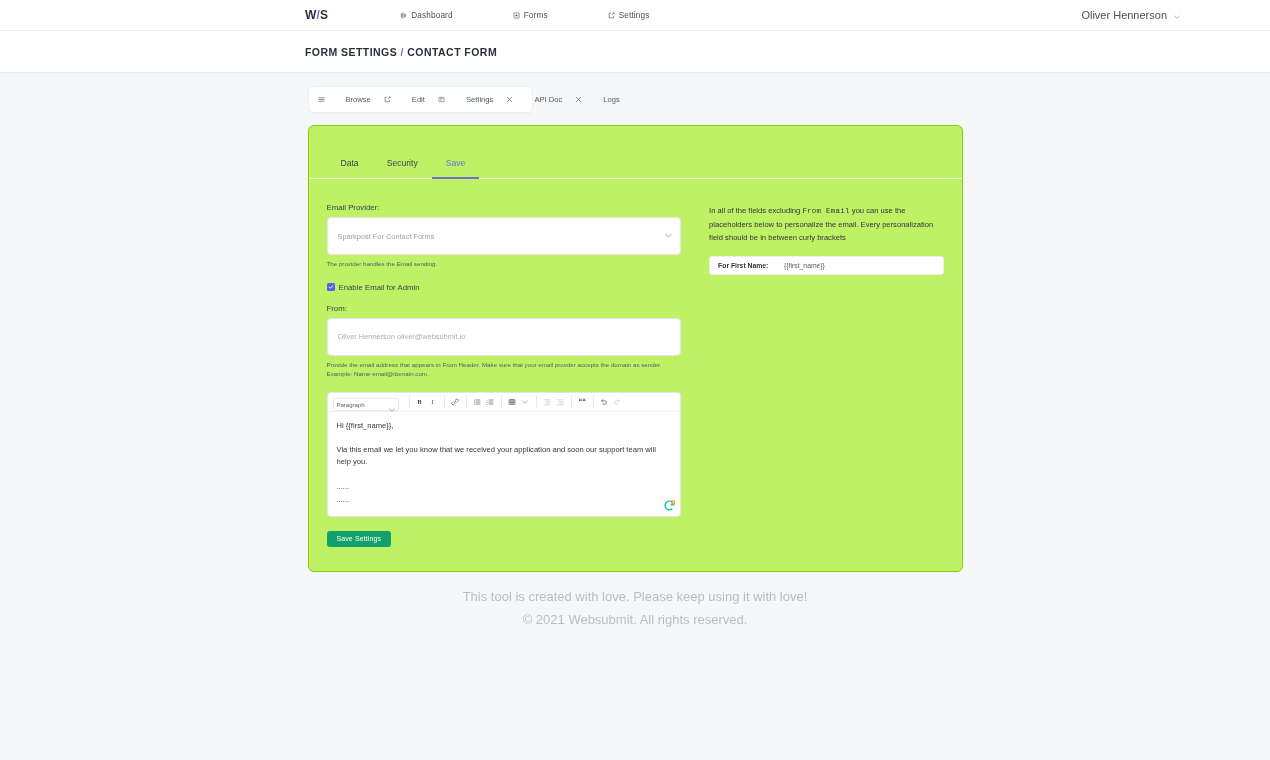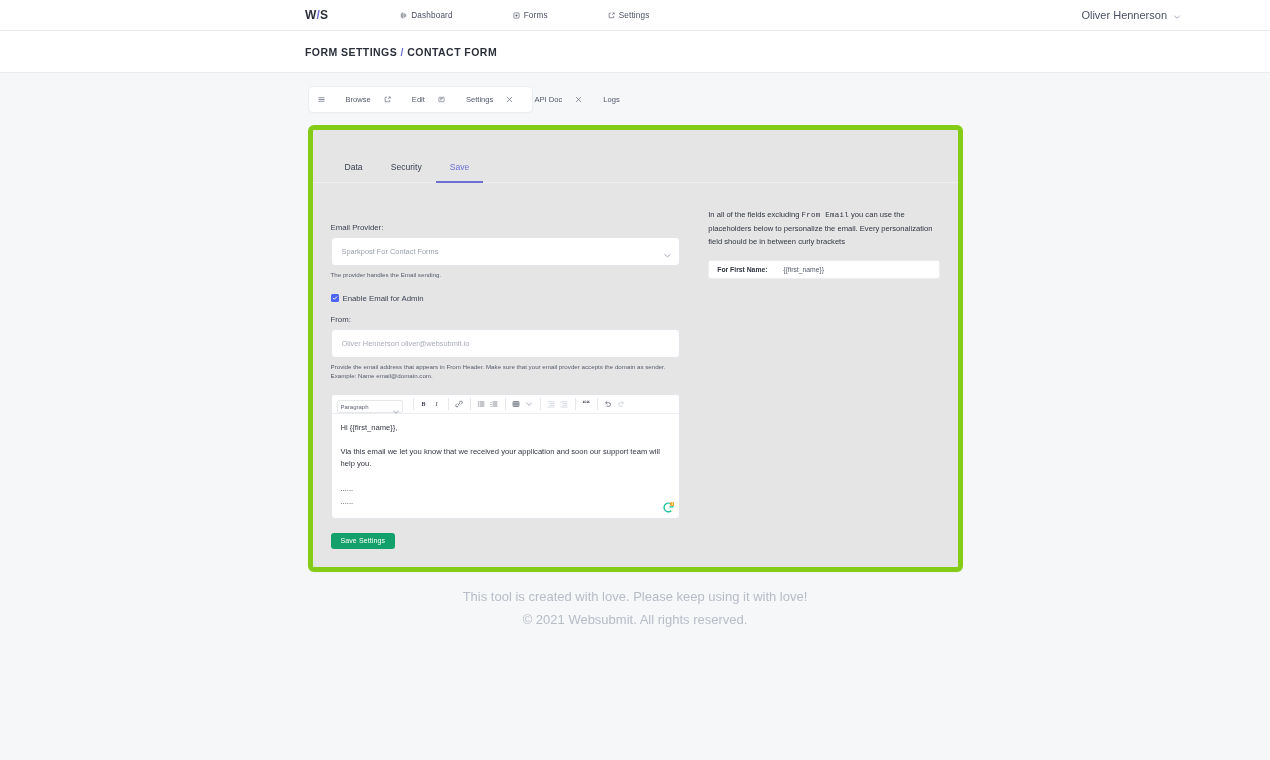--- a/index.html
+++ b/index.html
@@ -48,39 +48,39 @@
     height: 27px; width: 225px;
     display:flex; align-items:center; padding: 0 9px; gap: 13px;
     box-shadow: 0 1px 1px rgba(20,25,40,0.025);
   }
   .toolitem { display:flex; align-items:center; gap:21px; font-size:7.6px; color:#545a6b; cursor:pointer; white-space:nowrap; }
   .toolitem svg { display:block; }
 
   
   .maincard {
     margin-top: 12px;
-    background:#e5e5e5; border:5px solid #84cc16; border-radius:6px;
+    background:#bef264; border:1px solid #84cc16; border-radius:6px;
     box-shadow: 0 1px 2px rgba(20,25,40,0.03);
     min-height: 447px;
     position:relative;
   }
   .tabs { display:flex; align-items:flex-end; gap:0; padding: 26px 18px 0 18px; border-bottom:1px solid #eceef1; }
   .tab { font-size:8.6px; color:#3c4252; padding: 6px 14px 9px 14px; cursor:pointer; border-bottom:2px solid transparent; margin-bottom:-1px; }
   .tab.active { color:#6c6fd4; border-bottom-color:#6c6fd4; }
 
   .card-body { display:flex; padding: 24px 18px 0 18px; }
-  .col-left { width: 363px; margin-top: 16px; }
+  .col-left { width: 363px; }
   .col-right { width: 240px; margin-left: 28px; padding-top: 1px; }
 
   .field-label { font-size:7.8px; color:#3c4252; margin-bottom:5px; display:block; }
   .help-text { font-size:6.2px; color:#555b6a; line-height:1.55; margin-top:4px; }
 
   .select-wrap { position:relative; }
   select.form-control, input.form-control {
-    width: 100%; height: 29px;
+    width: 100%; height: 38px;
     border:1px solid #e2e5ea; border-radius:4px;
     background:#fff; font-size:7.4px; color:#9aa0ad;
     padding: 0 10px; outline:none;
     font-family:"Liberation Sans", sans-serif;
     appearance:none; -webkit-appearance:none;
   }
   input.form-control::placeholder { color:#a7acb8; }
   .select-chevron { position:absolute; right:9px; top:7px; pointer-events:none; }
 
   .checkrow { display:flex; align-items:center; gap:4px; margin-top: 14px; }

